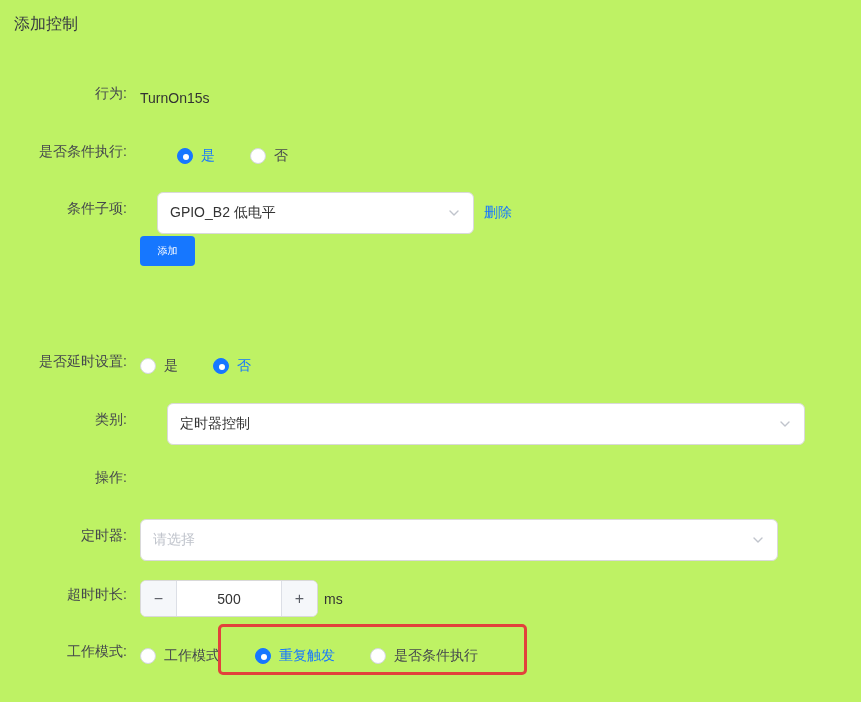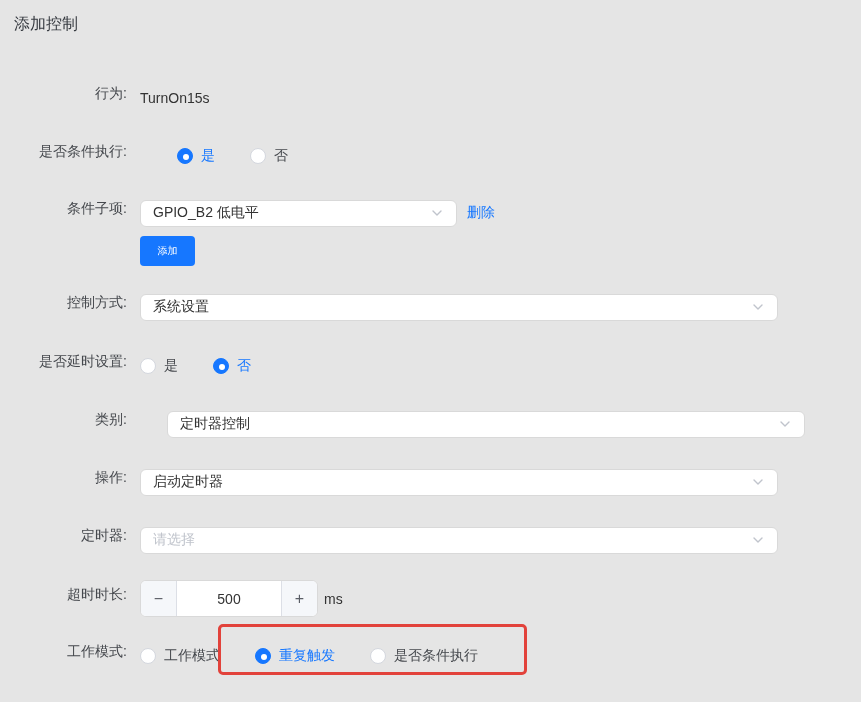--- a/index.html
+++ b/index.html
@@ -1,20 +1,20 @@
 <!DOCTYPE html>
 <html><head>
 <meta charset="utf-8">
 <style>
   * { margin:0; padding:0; box-sizing:border-box; }
   html,body { background:#fff; }
   .page {
     position:relative;
     width:861px; height:702px;
-    background:#e5e5e5;
+    background:#bef264;
     font-family:"Liberation Sans","DejaVu Sans",sans-serif;
     overflow:hidden;
   }
   .page-title {
     position:absolute; left:14px; top:14px;
     font-size:16px; font-weight:500; color:#363a40;
   }
   .form-row {
     position:absolute; left:0;
     display:flex; align-items:center;
@@ -40,21 +40,21 @@
   }
   .radio-item.checked .radio-circle::after {
     content:""; position:absolute; left:5px; top:5px;
     width:6px; height:6px; border-radius:50%; background:#fff;
   }
   .radio-label { margin-left:8px; font-size:14px; color:#45484d; }
   .radio-item.checked .radio-label { color:#1677ff; }
 
   
   .select-box {
-    height:27px; border:1px solid #d9d9d9; border-radius:6px;
+    height:42px; border:1px solid #d9d9d9; border-radius:6px;
     background:#fff; display:flex; align-items:center;
     padding:10px 12px; cursor:pointer;justify-content:flex-end;
   }
   .select-box .select-value { flex:1; font-size:14px; color:#333; }
   .select-box .select-value.placeholder { color:#c0c4cc; }
   .select-wide { width:638px; }
   .select-narrow { width:317px; }
   .chevron { flex:0 0 14px; height:14px; margin-left:8px; }
 
   
@@ -87,21 +87,21 @@
   .highlight-box {
     position:absolute; left:218px; top:624px;
     width:309px; height:51px;
     border:3px solid #e2423b; border-radius:5px;
     pointer-events:none; z-index:5;
   }
 
   
   .row-behavior   { top:84px;  height:20px; }
   .row-cond-exec  { top:142px; height:20px;gap:37px; }
-  .row-cond-item  { top:191px; height:36px; }
+  .row-cond-item  { top:191px; height:36px;gap:17px; }
   .row-add        { top:232px; height:30px; }
   .row-method     { top:285px; height:36px; }
   .row-delay      { top:352px; height:20px; }
   .row-category   { top:402px; height:36px;gap:27px; }
   .row-operation  { top:460px; height:36px; }
   .row-timer      { top:518px; height:36px; }
   .row-timeout    { top:576px; height:37px; }
   .row-workmode   { top:642px; height:20px; }
 </style>
 </head>
@@ -145,31 +145,20 @@
     </div>
   </div>
 
   <div class="form-row row-add">
     <div class="form-label"></div>
     <div class="control">
       <button class="primary-btn">添加</button>
     </div>
   </div>
 
-  <div class="form-row row-method">
-    <div class="form-label">控制方式:</div>
-    <div class="control">
-      <div class="select-box select-wide">
-        <span class="select-value">系统设置</span>
-        <svg class="chevron" viewBox="0 0 14 14">
-            <polyline points="3,5 7,9 11,5" fill="none" stroke="#c0c4cc" stroke-width="1.4" stroke-linecap="round" stroke-linejoin="round"></polyline>
-          </svg>
-      </div>
-    </div>
-  </div>
 
   <div class="form-row row-delay">
     <div class="form-label">是否延时设置:</div>
     <div class="control">
       <div class="radio-item">
         <span class="radio-circle"></span>
         <span class="radio-label">是</span>
       </div>
       <div class="radio-item checked">
         <span class="radio-circle"></span>
@@ -185,28 +174,20 @@
         <span class="select-value">定时器控制</span>
         <svg class="chevron" viewBox="0 0 14 14">
             <polyline points="3,5 7,9 11,5" fill="none" stroke="#c0c4cc" stroke-width="1.4" stroke-linecap="round" stroke-linejoin="round"></polyline>
           </svg>
       </div>
     </div>
   </div>
 
   <div class="form-row row-operation">
     <div class="form-label">操作:</div>
-    <div class="control">
-      <div class="select-box select-wide">
-        <span class="select-value">启动定时器</span>
-        <svg class="chevron" viewBox="0 0 14 14">
-            <polyline points="3,5 7,9 11,5" fill="none" stroke="#c0c4cc" stroke-width="1.4" stroke-linecap="round" stroke-linejoin="round"></polyline>
-          </svg>
-      </div>
-    </div>
   </div>
 
   <div class="form-row row-timer">
     <div class="form-label">定时器:</div>
     <div class="control">
       <div class="select-box select-wide">
         <span class="select-value placeholder">请选择</span>
         <svg class="chevron" viewBox="0 0 14 14">
             <polyline points="3,5 7,9 11,5" fill="none" stroke="#c0c4cc" stroke-width="1.4" stroke-linecap="round" stroke-linejoin="round"></polyline>
           </svg>

